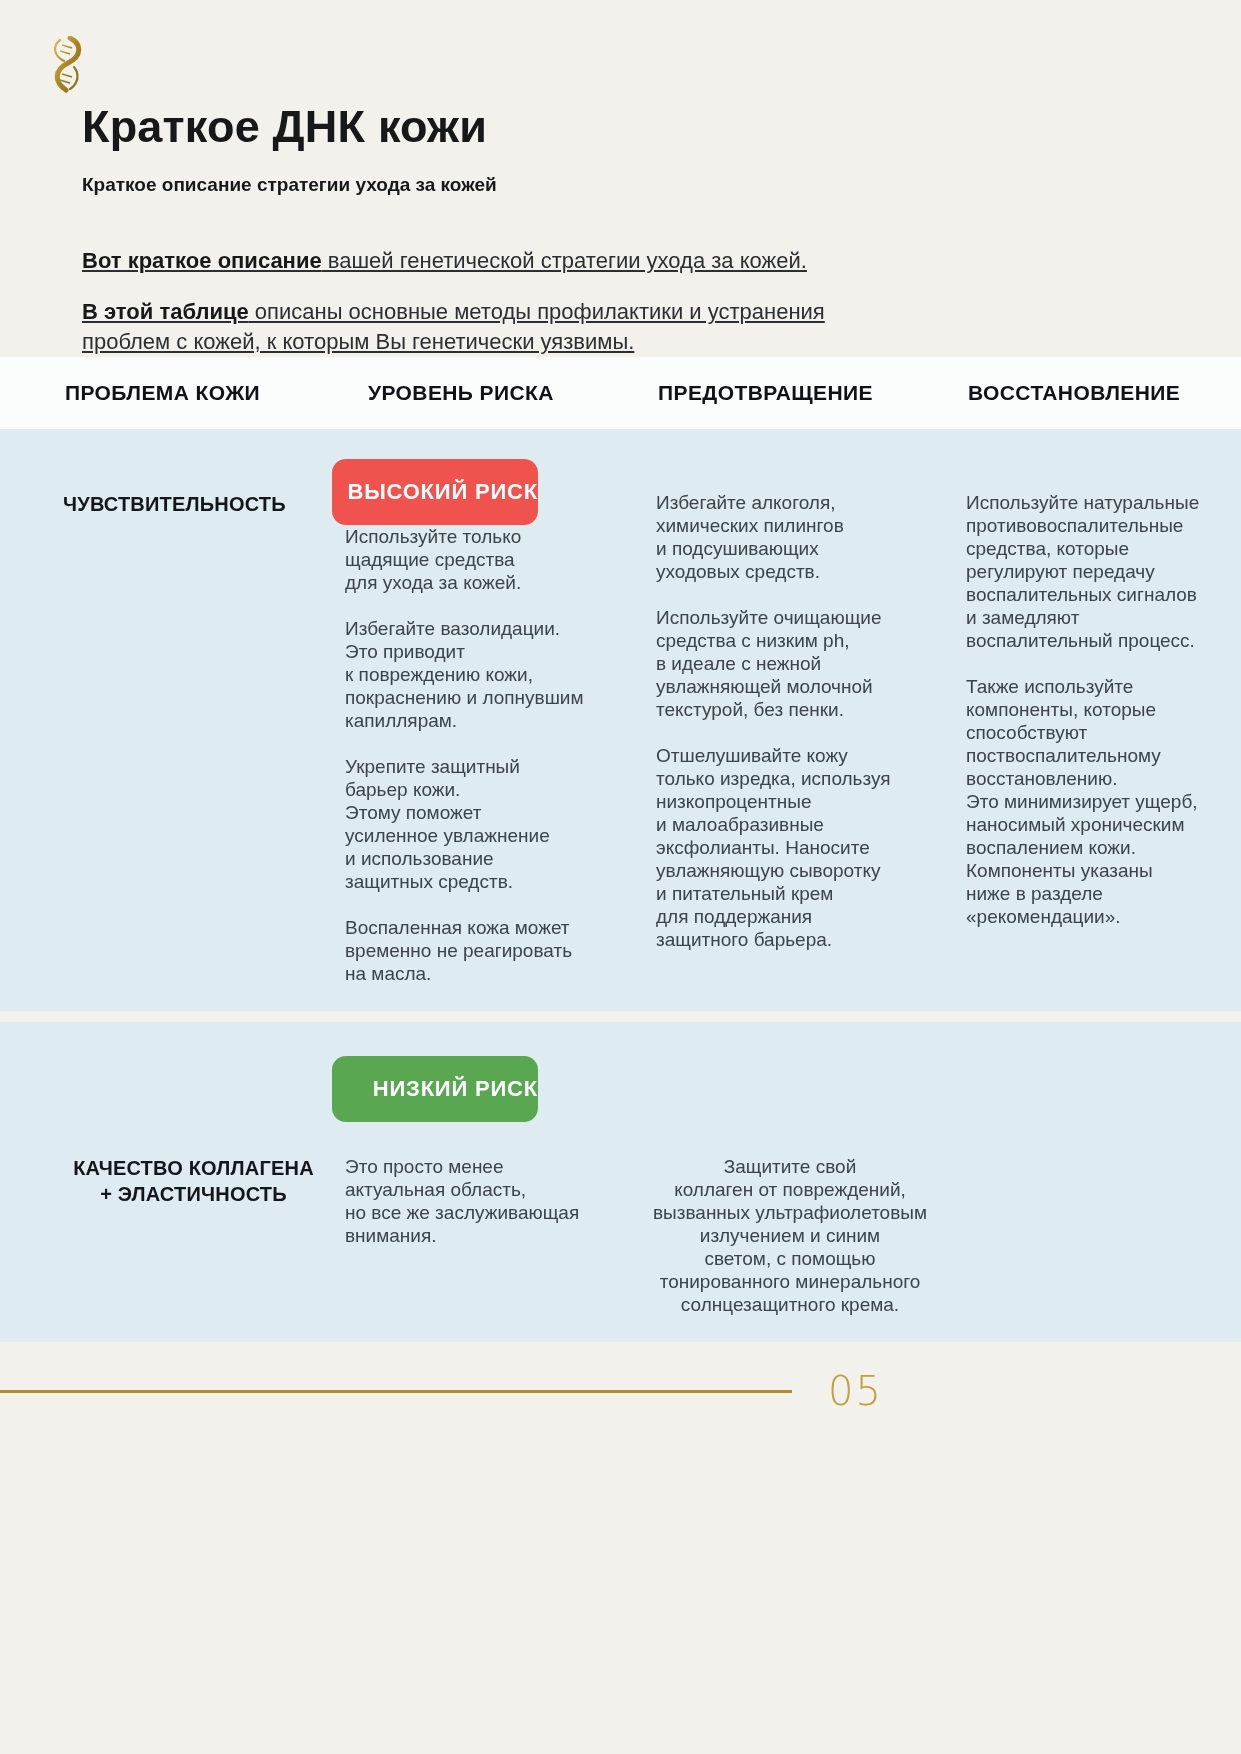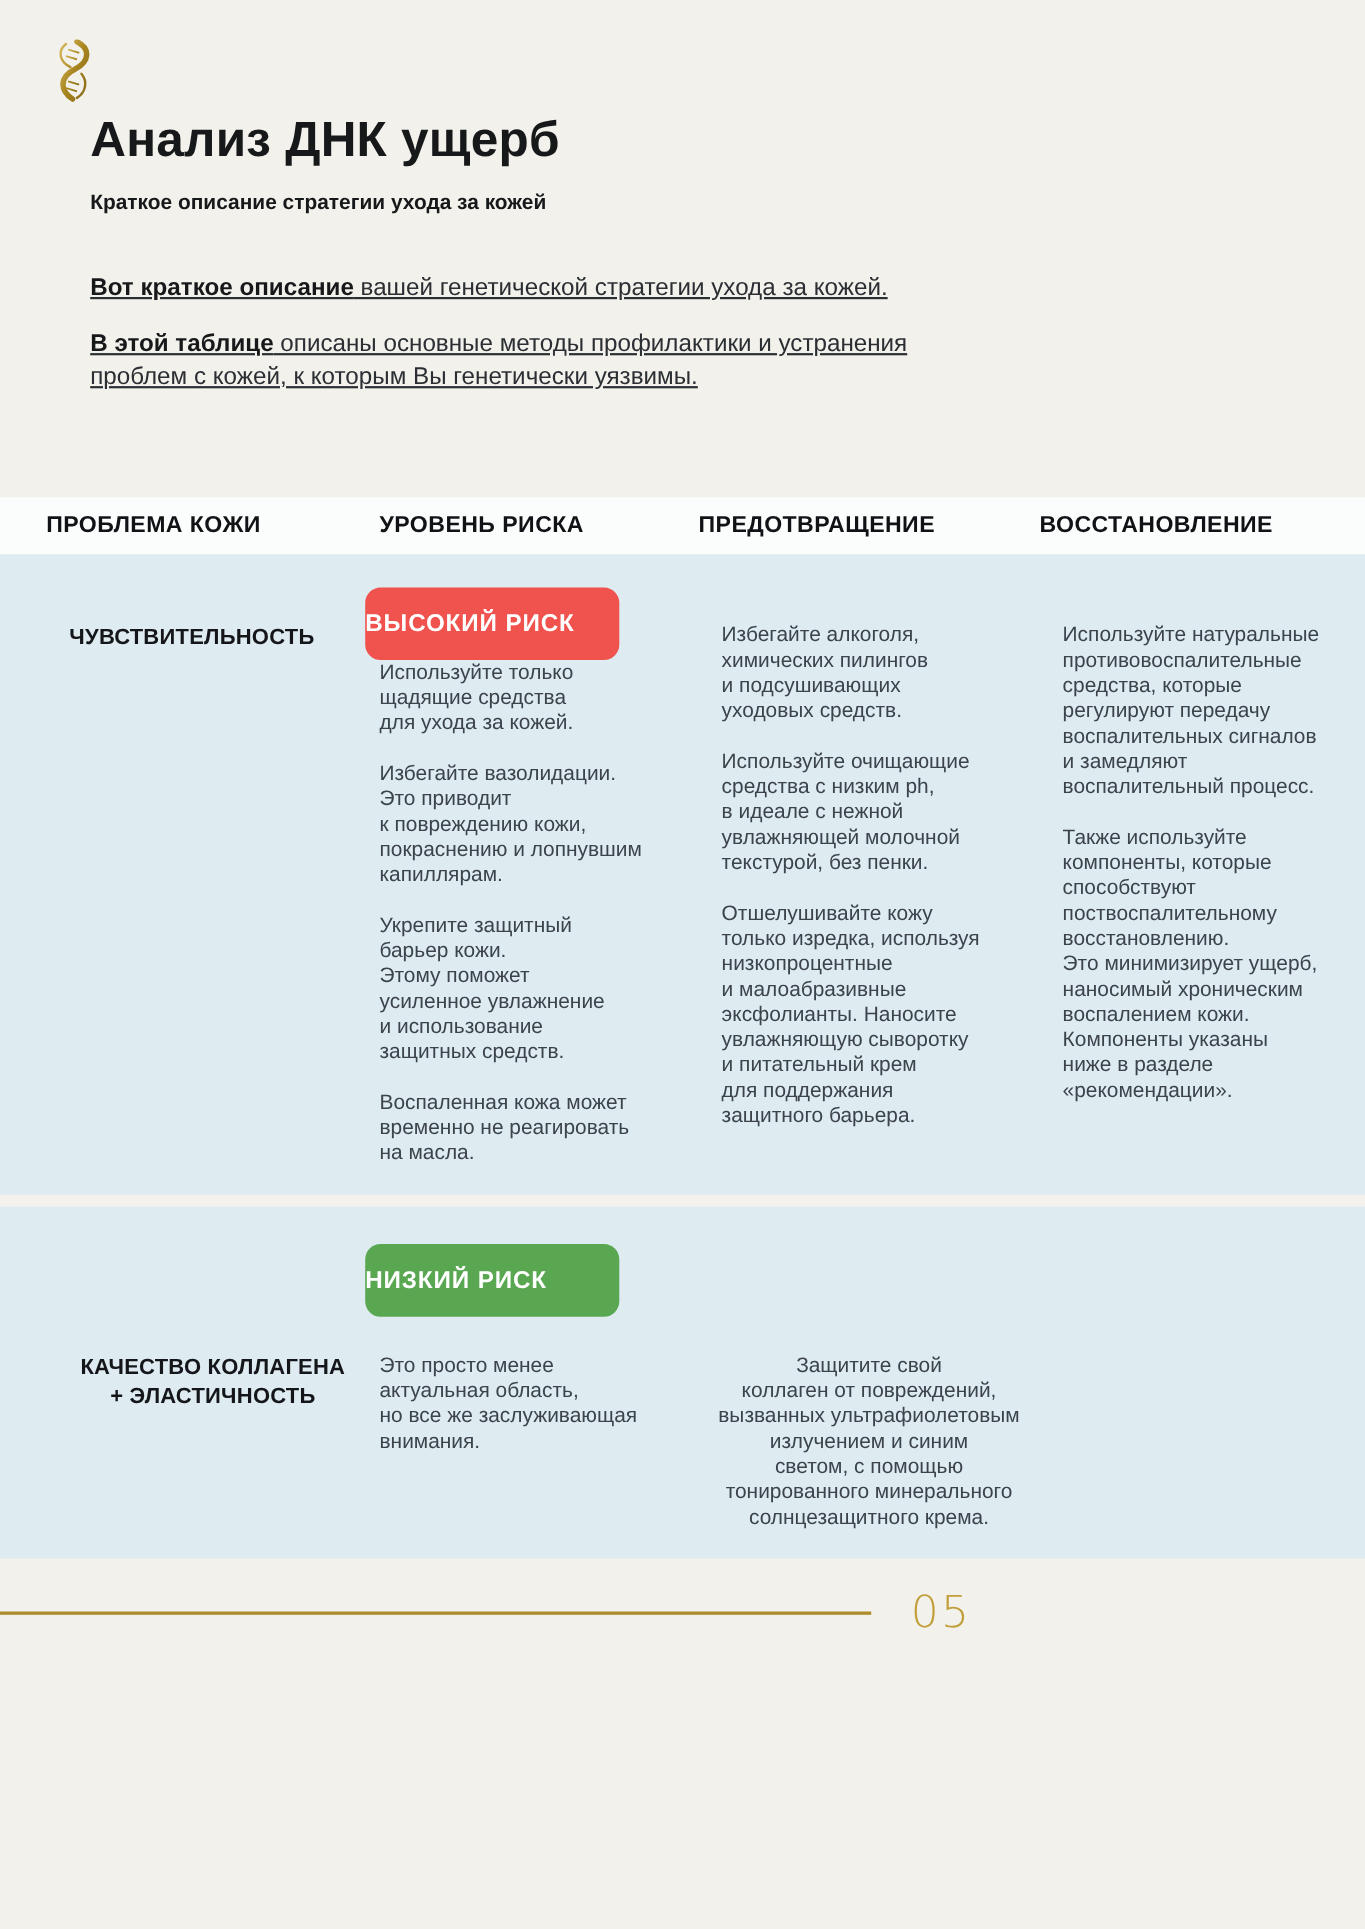--- a/index.html
+++ b/index.html
@@ -9,35 +9,35 @@
   
   .logo{margin:36px 0 0 48px;width:36px;height:58px;}
   h1.title{margin:6px 0 0 82px;font-size:45px;line-height:54px;font-weight:800;color:#17181a;letter-spacing:.2px;}
   h2.subtitle{margin:12px 0 0 82px;font-size:19px;line-height:38px;font-weight:700;color:#17181a;}
   p.intro{margin:0 60px 0 82px;font-size:22px;line-height:30px;color:#2b2e33;white-space:pre-line;text-decoration:underline;}
   p.intro.first{margin-top:42px;}
   p.intro.second{margin-top:21px;}
   p.intro b{color:#17181a;}
 
   
-  .thead{margin-top:95px;height:52px;background:#FBFDFD;display:grid;grid-template-columns:303px 290px 310px 1fr;align-items:center;padding-left:42px;box-sizing:border-box;}
+  .thead{height:72px;background:#FBFDFD;display:grid;grid-template-columns:303px 290px 310px 1fr;align-items:center;padding-left:65px;box-sizing:border-box;}
   .thead .hc{font-size:21px;font-weight:700;color:#101216;letter-spacing:.4px;}
 
   
   .section{background:#DEEBF1;}
   .section + .section{margin-top:11px;}
   .grid{display:grid;grid-template-columns:303px 290px 310px 1fr;padding:0 10px 26px 42px;box-sizing:border-box;}
   .cell{font-size:19px;line-height:23px;color:#3c434b;}
   .cell p{margin:0;white-space:pre-line;}
   .cell p + p{margin-top:23px;}
   .problem{font-weight:700;font-size:20px;line-height:26px;color:#14161a;letter-spacing:.2px;white-space:pre-line;}
   .s1 .pt{padding-top:62px;margin-left:21px;}
   .s2 .pt{padding-top:133px;text-align:center;}
-  .badge{display:block;width:231px;height:66px;line-height:66px;margin-left:-13px;border-radius:14px;
-         text-align:left;color:#ffffff;font-weight:700;font-size:22px;letter-spacing:.8px;}
+  .badge{display:block;width:206px;height:66px;line-height:66px;margin-left:-13px;border-radius:14px;
+         text-align:right;color:#ffffff;font-weight:700;font-size:22px;letter-spacing:.8px;}
   .s1 .badge{margin-top:30px;}
   .s2 .badge{margin-top:34px;}
   .s1 .badge ~ p:first-of-type{}
   .s2 .badge ~ p:first-of-type{margin-top:33px;}
 
   
   .footer{margin-top:26px;display:flex;align-items:center;}
   .footer .rule{width:792px;height:3px;}
   .footer .pagenum{margin-left:36px;font-family:"DejaVu Sans", sans-serif;font-weight:300;font-size:40px;letter-spacing:2px;}
 </style>
@@ -54,21 +54,21 @@
           <stop offset="0.5" stop-color="#a8841f"></stop>
           <stop offset="1" stop-color="#8a6d1a"></stop>
         </linearGradient>
       </defs>
       <path d="M22,2 C34,8 34,20 20,27 C6,34 6,46 18,54" fill="none" stroke="url(#gold)" stroke-width="5" stroke-linecap="round"></path>
       <path d="M12,4 C4,10 6,20 16,25 M26,31 C32,38 30,48 22,53" fill="none" stroke="url(#gold)" stroke-width="2.2" stroke-linecap="round"></path>
       <path d="M14,9 L24,12 M12,15 L22,18 M14,38 L24,41 M12,44 L22,47" stroke="url(#gold)" stroke-width="1.6"></path>
     </svg>
   </div>
 
-  <h1 class="title">Анализ ДНК ущерб</h1>
+  <h1 class="title">Краткое ДНК кожи</h1>
   <h2 class="subtitle">Краткое описание стратегии ухода за кожей</h2>
 
   <p class="intro first"><b>Вот краткое описание</b><span> вашей генетической стратегии ухода за кожей.</span></p>
   <p class="intro second"><b>В этой таблице</b><span> описаны основные методы профилактики и устранения
 проблем с кожей, к которым Вы генетически уязвимы.</span></p>
 
   <div class="thead" style="background: rgb(251, 253, 253);">
     <div class="hc">ПРОБЛЕМА КОЖИ</div>
     <div class="hc">УРОВЕНЬ РИСКА</div>
     <div class="hc">ПРЕДОТВРАЩЕНИЕ</div>

